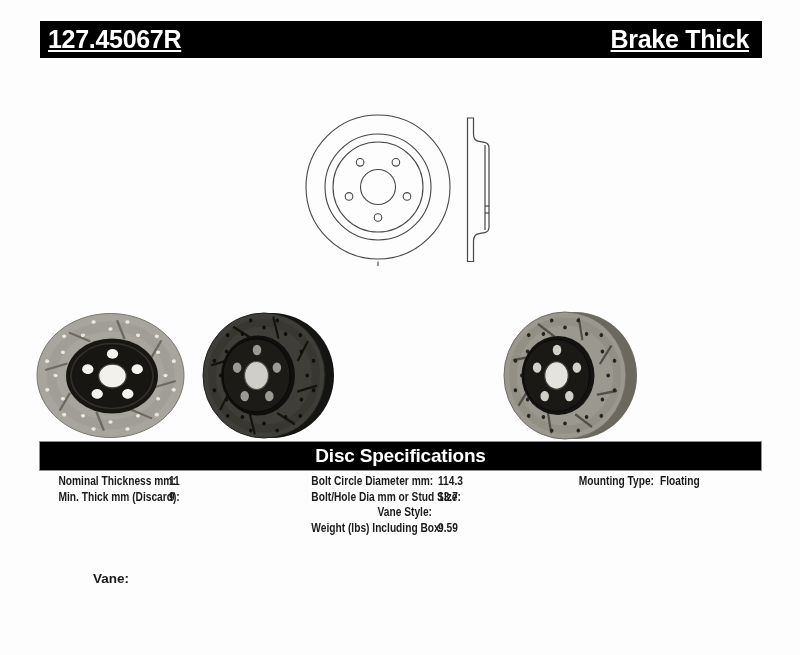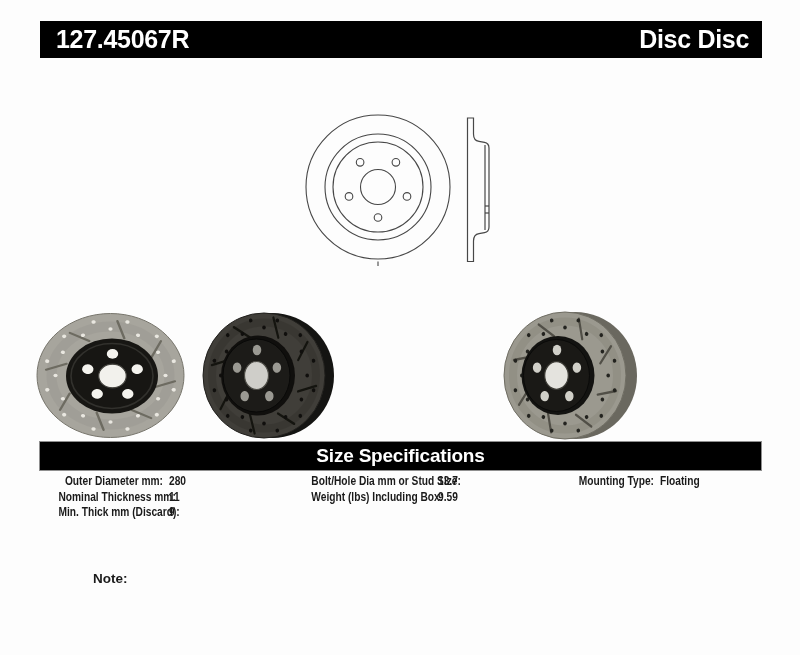--- a/index.html
+++ b/index.html
@@ -6,22 +6,22 @@
   body{
     width:800px;height:655px;position:relative;overflow:hidden;
     background:#fdfdfd;color:#1a1a1a;
     font-family:"Liberation Sans", sans-serif;font-weight:700;
   }
   .abs{position:absolute;}
   
   .header-bar{
     left:40px;top:21px;width:722px;height:37px;
     background:#000;color:#fff;display:flex;align-items:center;
-    justify-content:space-between;padding:0 13px 0 16px;box-sizing:border-box;
-    font-size:25px;letter-spacing:-0.3px;
+    justify-content:space-between;padding:0 13px 0 8px;box-sizing:border-box;
+    font-size:25px;letter-spacing:-0.3px;text-decoration:underline;
   }
   .spec-bar{
     left:39px;top:441px;width:723px;height:30px;
     background:#000;color:#fff;display:flex;align-items:center;justify-content:center;
     font-size:19px;letter-spacing:-0.2px;border:1px solid #8f8f8f;box-sizing:border-box;
   }
   
   .spec-col{top:474px;font-size:12px;line-height:15.7px;}
   .col1{left:40px;width:250px;}
   .col2{left:290px;width:270px;}
@@ -33,21 +33,21 @@
   .col3 .spec-label{width:98px;}
   .spec-value{margin-left:6px;transform:scaleX(.85);transform-origin:0 50%;white-space:nowrap;}
   .note{left:93px;top:571px;font-size:13.5px;}
   svg{display:block;}
 </style>
 </head>
 <body>
 
 <div class="abs header-bar">
   <span>127.45067R</span>
-  <span>Disc Disc</span>
+  <span>Brake Thick</span>
 </div>
 
 <svg class="abs" style="left:295px;top:105px;" width="205" height="170" viewBox="0 0 205 170">
 
   <g fill="none" stroke="#474747" stroke-width="1.1">
     <circle cx="83" cy="82" r="72"></circle>
     <circle cx="83" cy="82" r="53"></circle>
     <circle cx="83" cy="82" r="45"></circle>
     <circle cx="83" cy="82" r="17.5"></circle>
     <g>
@@ -225,49 +225,53 @@
     <circle cx="0" cy="-25.5" r="5.2" transform="rotate(0)"></circle>
     <circle cx="0" cy="-25.5" r="5.2" transform="rotate(72)"></circle>
     <circle cx="0" cy="-25.5" r="5.2" transform="rotate(144)"></circle>
     <circle cx="0" cy="-25.5" r="5.2" transform="rotate(216)"></circle>
     <circle cx="0" cy="-25.5" r="5.2" transform="rotate(288)"></circle>
   </g>
   <ellipse cx="60.5" cy="64.5" rx="11.8" ry="13.8" fill="#e4e3de" stroke="#3c3b35" stroke-width="1.2"></ellipse>
 </svg>
 
 <div class="abs spec-bar">
-  <span>Size Specifications</span>
+  <span>Disc Specifications</span>
 </div>
 
 <div class="abs spec-col col1">
-  <div class="spec-row">
-    <span class="spec-label">Outer Diameter mm:</span>
-    <span class="spec-value">280</span>
-  </div>
   <div class="spec-row">
     <span class="spec-label">Nominal Thickness mm:</span>
     <span class="spec-value">11</span>
   </div>
   <div class="spec-row">
     <span class="spec-label">Min. Thick mm (Discard):</span>
     <span class="spec-value">9</span>
   </div>
 </div>
 
 <div class="abs spec-col col2">
   <div class="spec-row">
+    <span class="spec-label">Bolt Circle Diameter mm:</span>
+    <span class="spec-value">114.3</span>
+  </div>
+  <div class="spec-row">
     <span class="spec-label">Bolt/Hole Dia mm or Stud Size:</span>
     <span class="spec-value">13.7</span>
   </div>
   <div class="spec-row">
+    <span class="spec-label">Vane Style:</span>
+    <span class="spec-value"></span>
+  </div>
+  <div class="spec-row">
     <span class="spec-label">Weight (lbs) Including Box:</span>
     <span class="spec-value">9.59</span>
   </div>
 </div>
 
 <div class="abs spec-col col3">
   <div class="spec-row">
     <span class="spec-label">Mounting Type:</span>
     <span class="spec-value">Floating</span>
   </div>
 </div>
 
-<div class="abs note">Note:</div>
+<div class="abs note">Vane:</div>
 
 </body></html>

